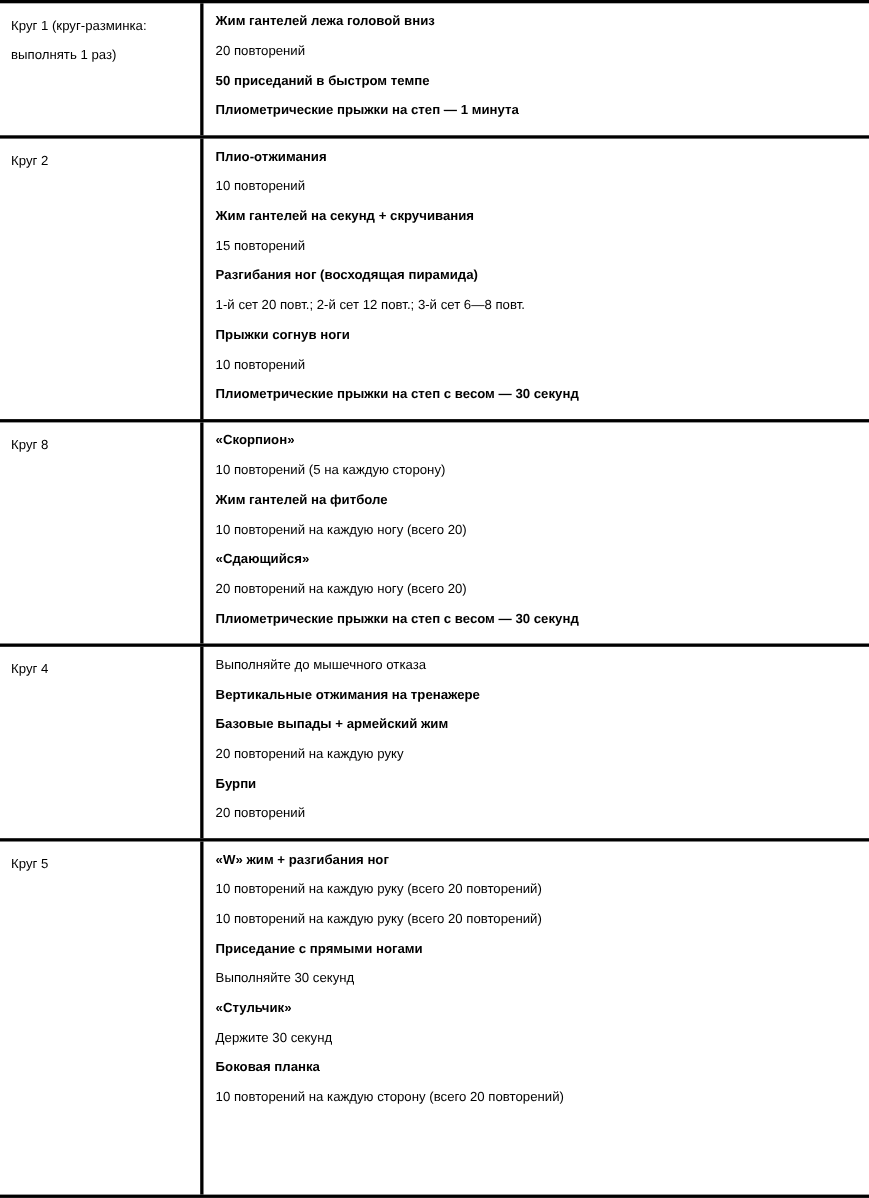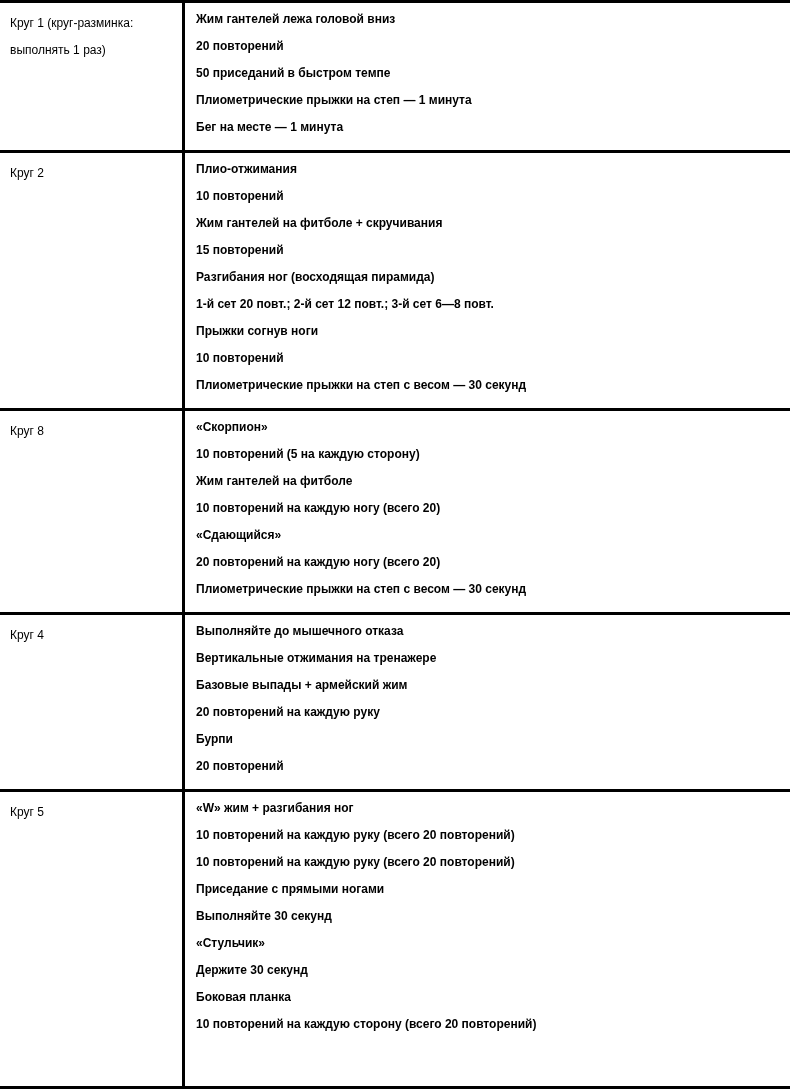--- a/index.html
+++ b/index.html
@@ -43,47 +43,46 @@
     flex: 0 0 185px;
     width: 185px;
     padding: 7px 8px 9px 10px;
     border-right: 3px solid #000;
   }
   .content-cell {
     flex: 1 1 auto;
     padding: 3px 10px 9px 11px;
   }
   .line {
-    font-weight: bold;
+    font-weight: normal;
   }
   .line.bold {
     font-weight: bold;
   }
 </style>
 </head>
 <body>
 
 <div class="page">
   <div class="table">
       <div class="row">
         <div class="cell label-cell">Круг 1 (круг-разминка: выполнять 1 раз)</div>
         <div class="cell content-cell">
           <div class="line bold">Жим гантелей лежа головой вниз</div>
           <div class="line">20 повторений</div>
           <div class="line bold">50 приседаний в быстром темпе</div>
           <div class="line bold">Плиометрические прыжки на степ — 1 минута</div>
-          <div class="line bold">Бег на месте — 1 минута</div>
         </div>
       </div>
       <div class="row">
         <div class="cell label-cell">Круг 2</div>
         <div class="cell content-cell">
           <div class="line bold">Плио-отжимания</div>
           <div class="line">10 повторений</div>
-          <div class="line bold">Жим гантелей на фитболе + скручивания</div>
+          <div class="line bold">Жим гантелей на секунд + скручивания</div>
           <div class="line">15 повторений</div>
           <div class="line bold">Разгибания ног (восходящая пирамида)</div>
           <div class="line">1-й сет 20 повт.; 2-й сет 12 повт.; 3-й сет 6—8 повт.</div>
           <div class="line bold">Прыжки согнув ноги</div>
           <div class="line">10 повторений</div>
           <div class="line bold">Плиометрические прыжки на степ с весом — 30 секунд</div>
         </div>
       </div>
       <div class="row">
         <div class="cell label-cell">Круг 8</div>

